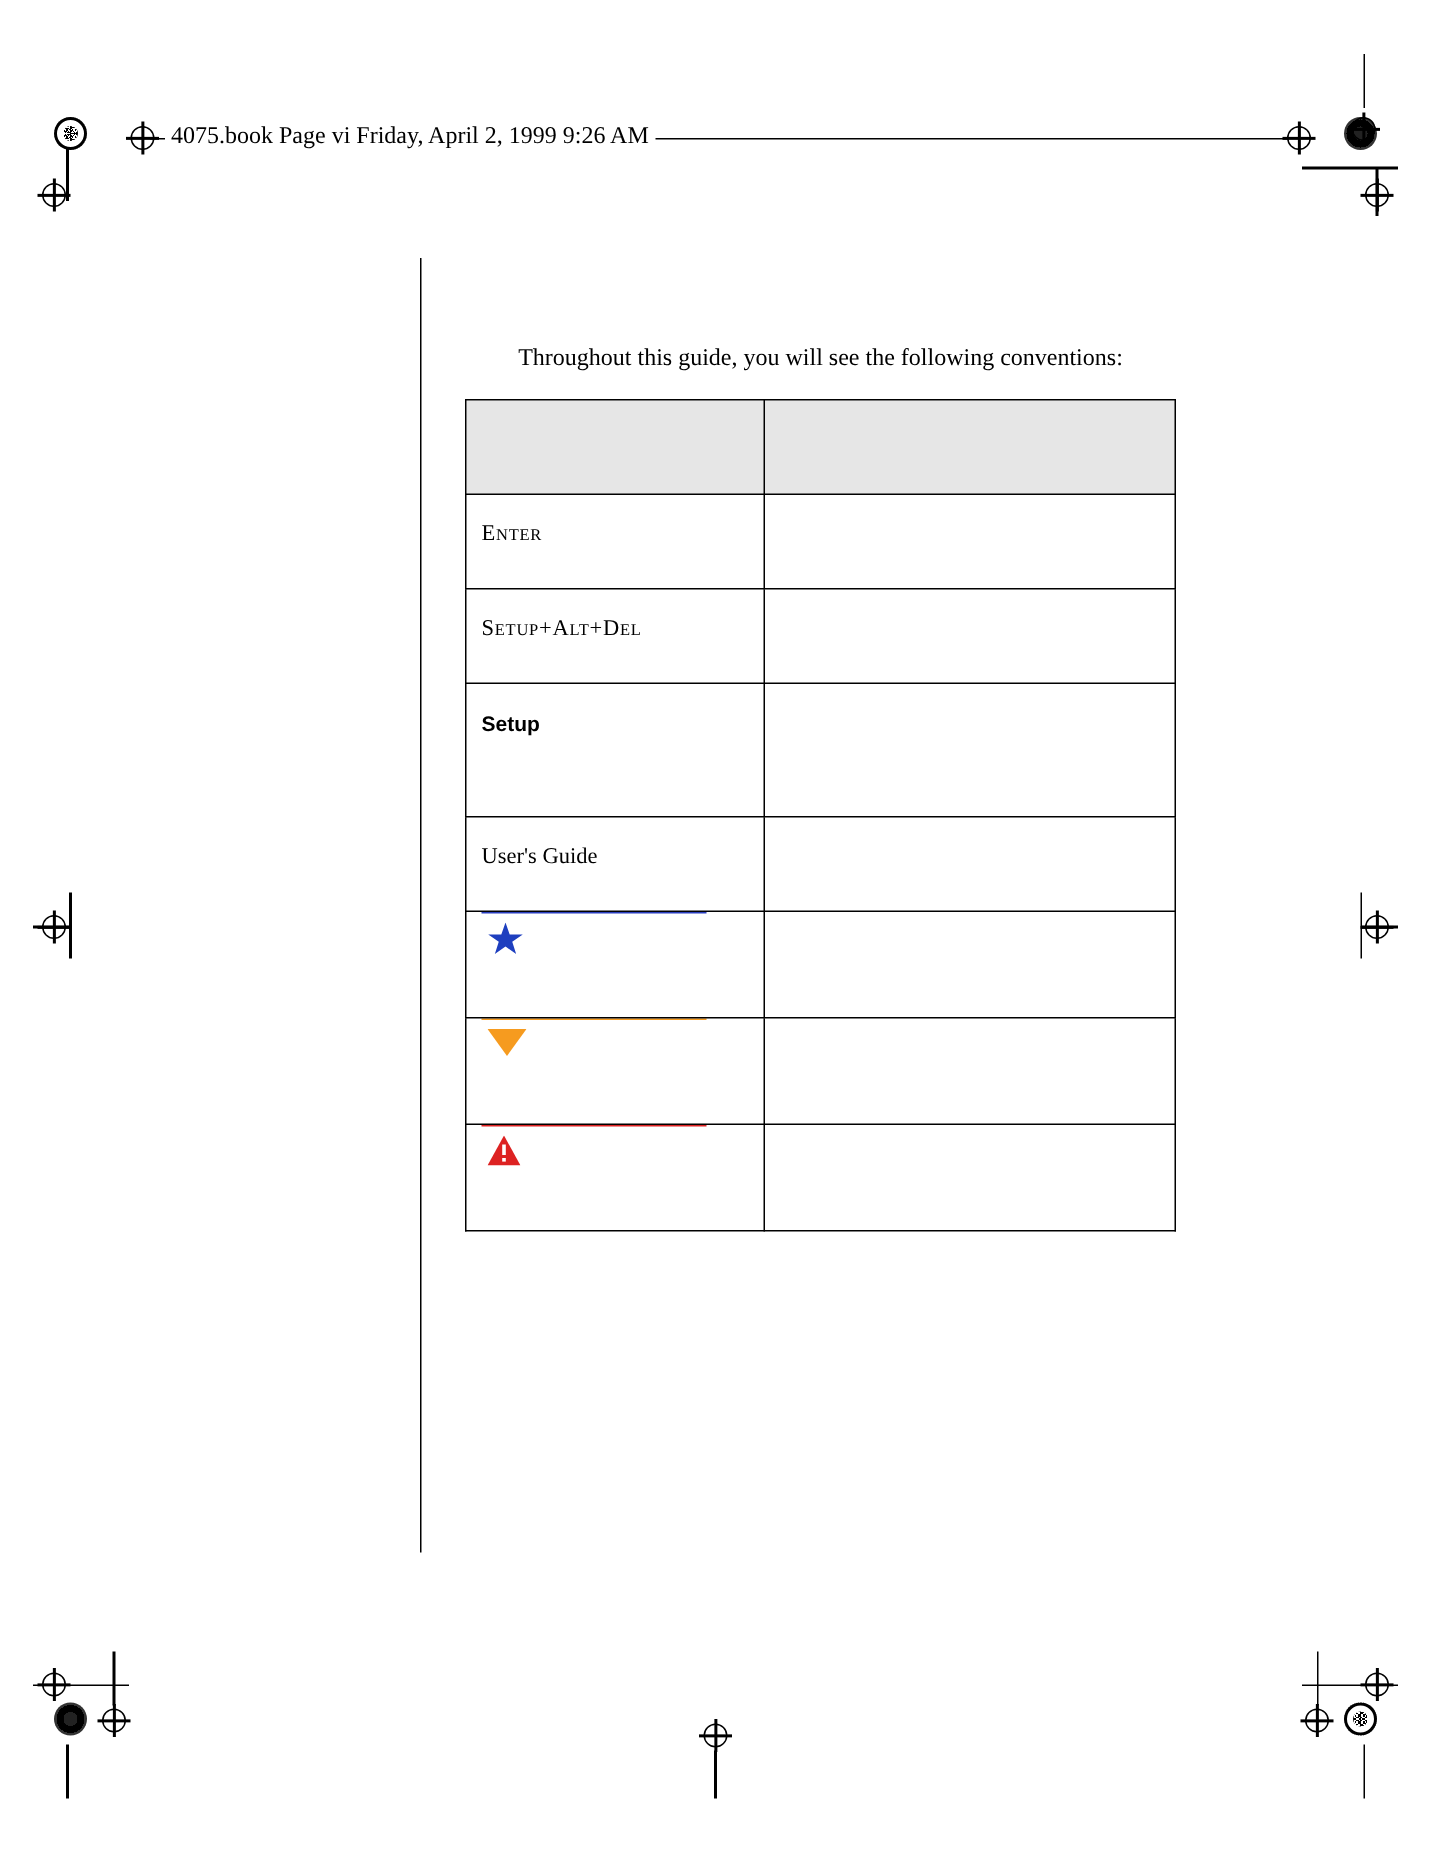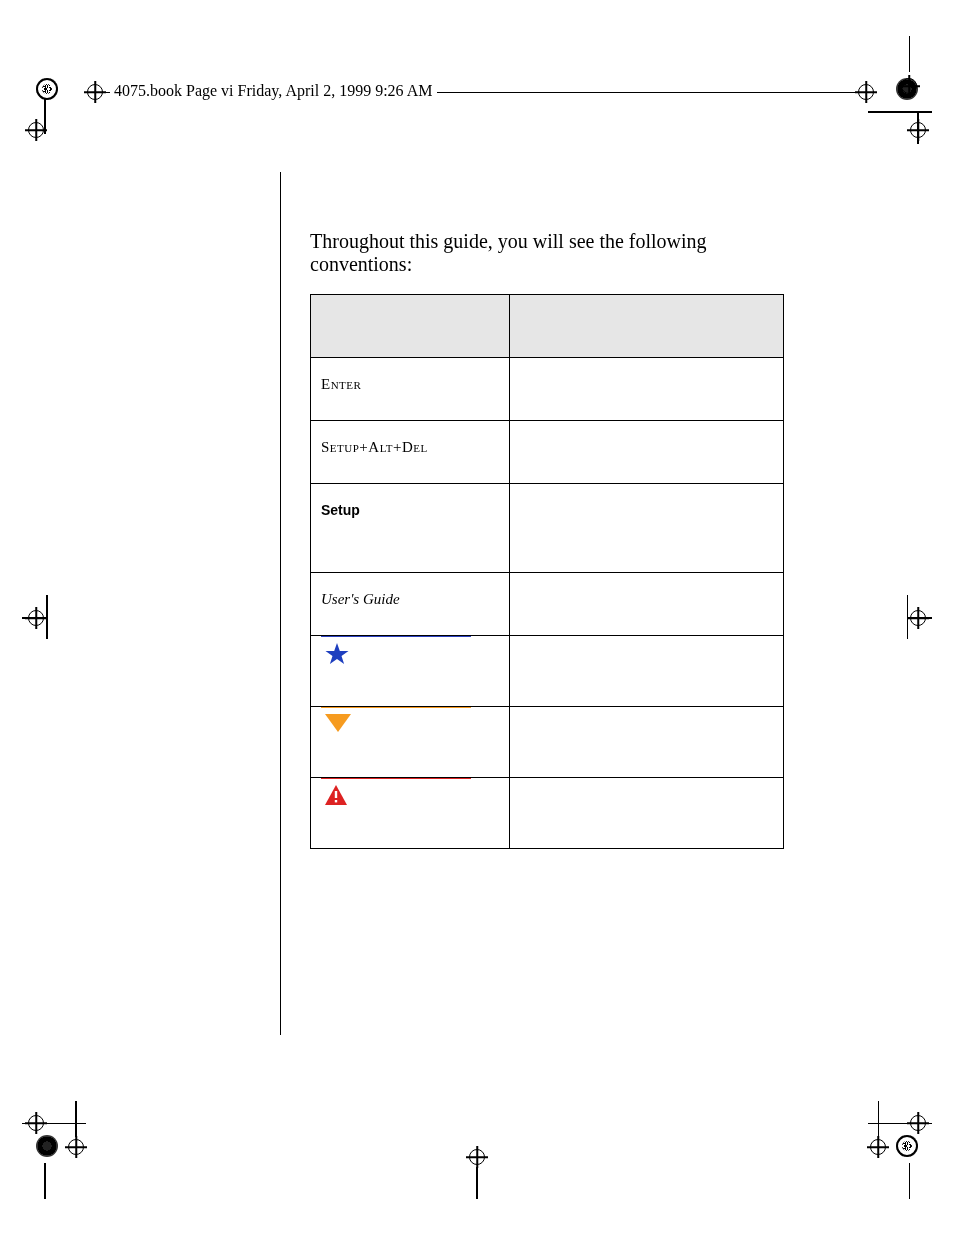--- a/index.html
+++ b/index.html
@@ -99,22 +99,23 @@
     width: 0;
     border-left: 1px solid #000;
   }
   .content {
     position: absolute;
     left: 310px;
     right: 170px;
     top: 230px;
   }
   .intro {
-    font-size: 20px;
+    font-size: 16px;
     margin-bottom: 18px;
+    text-align: center;
   }
 
   
   table.conv {
     border-collapse: collapse;
     width: 100%;
   }
   table.conv th, table.conv td {
     border: 1px solid #000;
     padding: 18px 10px;
@@ -123,21 +124,21 @@
     vertical-align: top;
     height: 26px;
   }
   table.conv th {
     background: #e6e6e6;
     font-weight: normal;
   }
   td.col-a { width: 42%; }
   .smallcaps { font-variant: small-caps; letter-spacing: 0.5px; }
   .helv-bold { font-family: Arial, Helvetica, sans-serif; font-weight: bold; font-size: 14px; }
-  .ital { font-style: italic; }
+  .ital { }
 
   .icon-cell { padding: 0 10px 8px 10px !important; }
   .icon-rule {
     height: 0;
     border-top: 1.5px solid;
     margin: 0 0 6px 0;
     width: 150px;
   }
   .rule-blue   { border-color: #2a3fbf; }
   .rule-orange { border-color: #f69b1f; }

